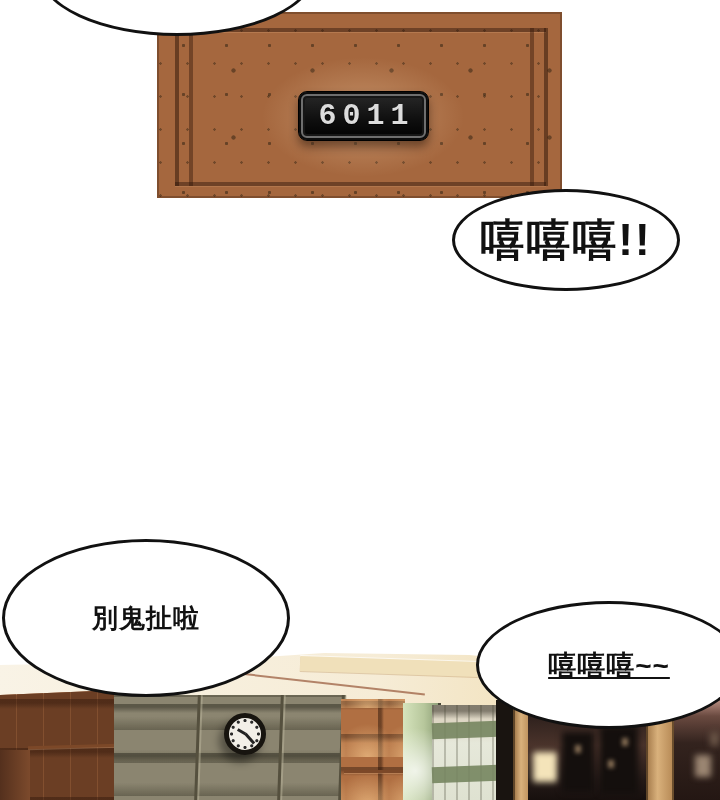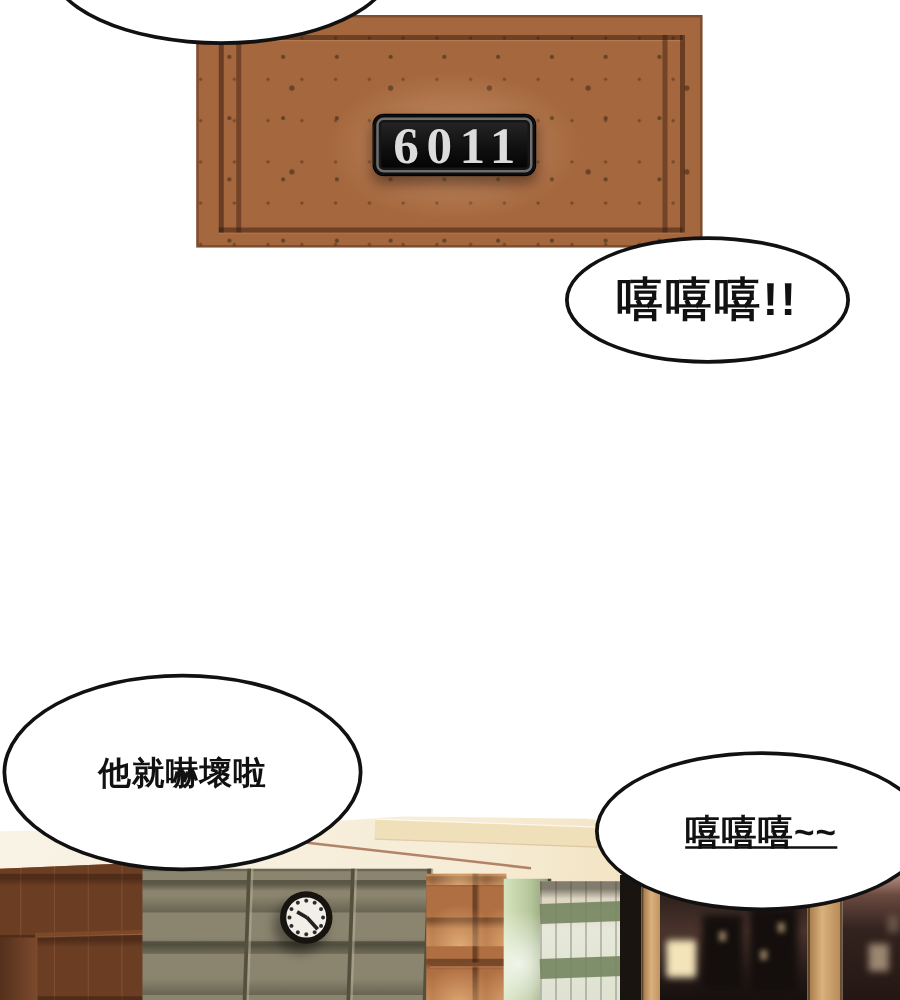--- a/index.html
+++ b/index.html
@@ -36,34 +36,34 @@
     background:radial-gradient(ellipse at center, rgba(255,225,185,.35), transparent 65%);}
   .room-sign{
     position:absolute;left:141px;top:79px;width:129px;height:48px;border-radius:9px;
     background:linear-gradient(180deg,#2a2a2a,#101010 55%,#000);
     border:1px solid #000;
     box-shadow: inset 0 0 0 2px #0c0c0c, inset 0 0 0 4px #6e6e6e, inset 0 0 0 6px #161616,
                 0 6px 10px rgba(25,8,0,.45);
     display:flex;align-items:center;justify-content:center;
   }
   .room-sign span{
-    color:#dcdcdc;font-size:41px;font-weight:bold;letter-spacing:6px;
-    font-family:Liberation Serif, serif;
+    color:#dcdcdc;font-size:30px;font-weight:bold;letter-spacing:6px;
+    font-family:Liberation Mono, monospace;
     text-indent:6px;text-shadow:0 1px 1px #000;
   }
 
   
   .bubble{
     position:absolute;background:#ffffff;border:3px solid #111111;border-radius:50%;
     z-index:3;display:flex;flex-direction:column;align-items:center;justify-content:center;
     color:#111;text-align:center;
   }
   .bubble-partial{left:38px;top:-94px;width:272px;height:124px;}
   .bubble-giggle{left:452px;top:189px;width:222px;height:96px;}
-  .bubble-giggle .line{font-size:37px;font-weight:600;letter-spacing:2px;}
+  .bubble-giggle .line{font-size:44px;font-weight:600;letter-spacing:2px;}
   .bubble-brag{left:2px;top:539px;width:282px;height:152px;}
   .bubble-brag .line{font-size:26px;line-height:37px;font-weight:600;letter-spacing:1px;}
   .bubble-tease{left:476px;top:601px;width:260px;height:122px;text-decoration:underline;}
   .bubble-tease .line{font-size:28px;line-height:39px;font-weight:600;letter-spacing:1px;}
 
   
   .scene{position:absolute;left:0;top:650px;width:720px;height:150px;overflow:hidden;z-index:1;}
 
   .cream{position:absolute;left:0;top:3px;width:690px;height:62px;
     background:linear-gradient(95deg,#f9f3e6,#f6ecd6 55%,#f2e2bd 78%,#eedbb0 96%);
@@ -213,20 +213,20 @@
     <div class="wall corner-shade"></div>
   </div>
 
   <div class="bubble bubble-partial"></div>
 
   <div class="bubble bubble-giggle">
     <span class="line">嘻嘻嘻!!</span>
   </div>
 
   <div class="bubble bubble-brag">
-    <span class="line">他就嚇壞啦</span>
+    <span class="line">別鬼扯啦</span>
   </div>
 
   <div class="bubble bubble-tease">
     <span class="line">嘻嘻嘻~~</span>
   </div>
 
 </div>
 
 </body></html>

